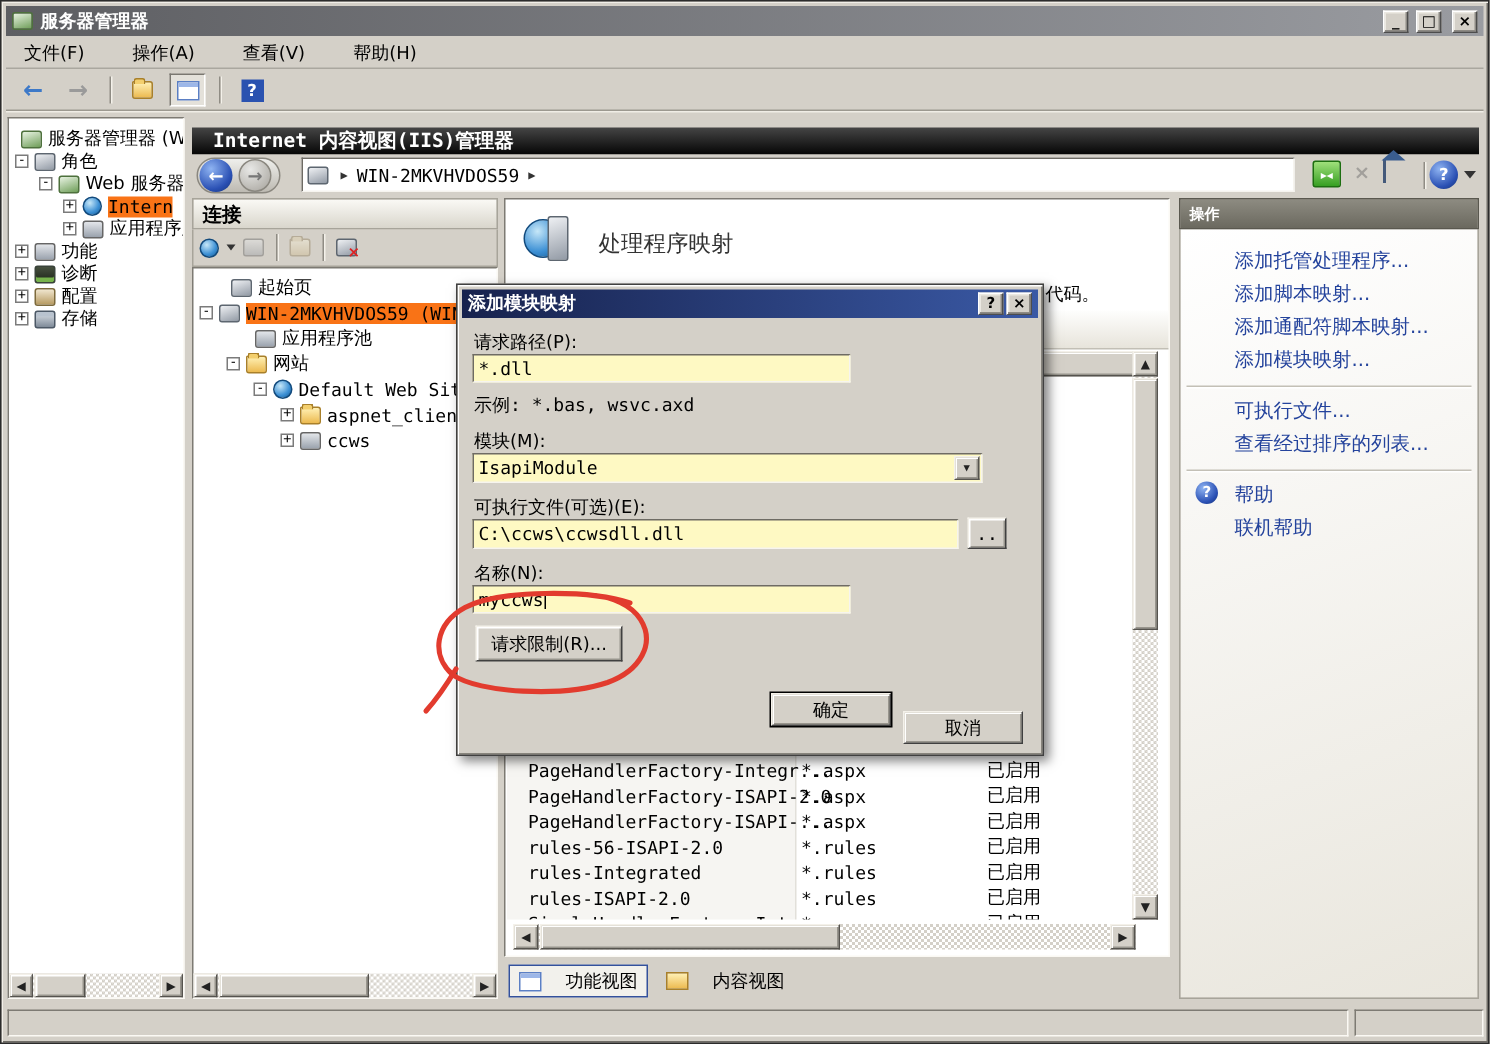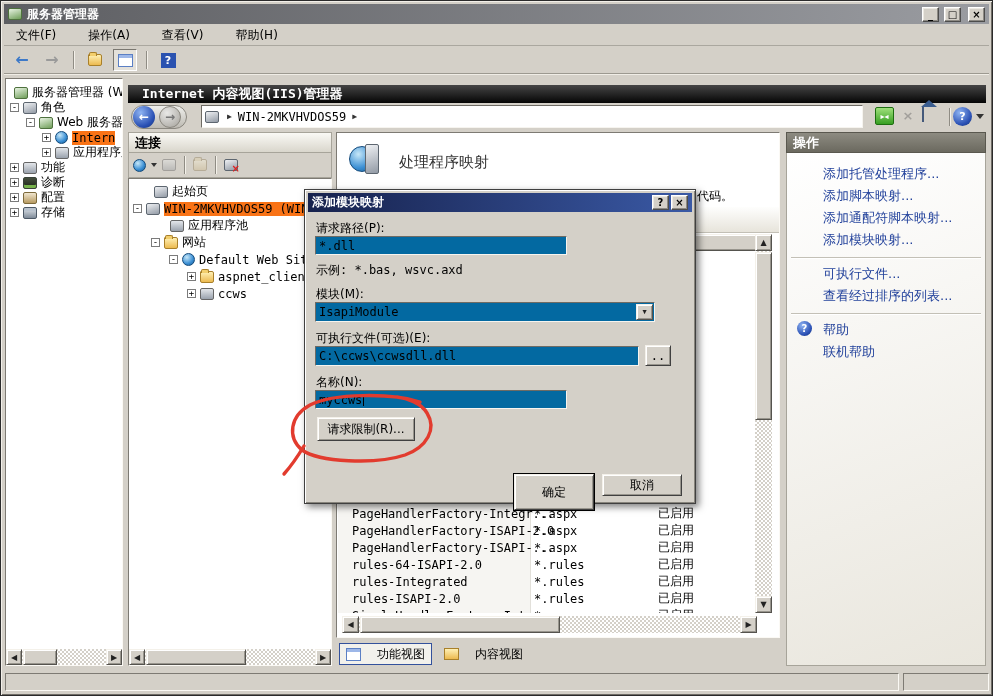--- a/index.html
+++ b/index.html
@@ -58,31 +58,31 @@
   .sb-btn{background:#d4d0c8;border:1px solid;border-color:#f4f1ea #55534e #55534e #f4f1ea;
     box-shadow:inset 1px 1px 0 #fff, inset -1px -1px 0 #98958d;
     display:flex;align-items:center;justify-content:center;font-size:8px;color:#222;}
   .sb-thumb{background:#d4d0c8;border:1px solid;border-color:#f4f1ea #55534e #55534e #f4f1ea;
     box-shadow:inset 1px 1px 0 #fff, inset -1px -1px 0 #98958d;}
   
   .iis-black{background:linear-gradient(#454545,#050505);color:#fff;font-weight:bold;
     font-family:"DejaVu Sans Mono",monospace;font-size:13px;display:flex;align-items:center;padding-left:14px;}
   .crumb-chev{font-size:8px;color:#333;margin:0 6px;}
   .panel-hdr-dark{background:linear-gradient(#8d8b81,#6b695f);color:#fff;font-weight:bold;
-    display:flex;align-items:center;padding-left:6px;font-size:13px;border:1px solid #5a584f;}
+    display:flex;align-items:center;padding-left:6px;font-size:10px;border:1px solid #5a584f;}
   .panel-hdr-light{background:linear-gradient(#faf9f5,#d9d6cc);font-weight:bold;
     display:flex;align-items:center;padding-left:6px;font-size:13px;border:1px solid #a7a49a;}
   .link{color:#24439c;font-size:13px;white-space:nowrap;}
   .hline{height:1px;background:#c3c0b6;box-shadow:0 1px 0 #fff;}
   
   .dialog{background:#d4d0c8;border:1px solid #404040;
     box-shadow:inset 1px 1px 0 #fff, inset -1px -1px 0 #87847c, 3px 3px 7px rgba(0,0,0,.5);}
   .dlg-title{left:3px;top:3px;right:3px;height:19px;background:linear-gradient(to right,#17224d,#3a59a5);
     color:#fff;font-weight:bold;display:flex;align-items:center;padding:0 4px;font-size:12px;}
-  .input{background:#0369a1;border:1px solid;border-color:#6e6b64 #f6f4ef #f6f4ef #6e6b64;
+  .input{background:#fef9c3;border:1px solid;border-color:#6e6b64 #f6f4ef #f6f4ef #6e6b64;
     font-family:"DejaVu Sans Mono",monospace;font-size:12px;display:flex;align-items:center;padding:0 3px;}
   .caret{display:inline-block;width:1px;height:12px;background:#000;margin-left:1px;}
   .combo-btn{position:absolute;right:1px;top:1px;bottom:1px;width:17px;}
   .tab{display:flex;align-items:center;gap:16px;font-size:12px;padding:2px 6px;height:22px;}
   .tab.active{border:1px solid #33519c;background:#f2f1ec;}
   .tgrid{width:15px;height:13px;background:#fff;border:1px solid #5b7fc4;box-shadow:inset 0 3px 0 #9db7e8;}
   .tfold{width:15px;height:12px;background:linear-gradient(#fff0b4,#ecba50);border:1px solid #a9802a;}
   .house{width:15px;height:9px;background:linear-gradient(#fdfdfd,#cdd6e2);border:1px solid #44597a;position:relative;margin-top:5px;}
   .house::before{content:"";position:absolute;left:-2px;top:-7px;border-left:8px solid transparent;
     border-right:8px solid transparent;border-bottom:7px solid #3a5d8f;}
@@ -292,21 +292,21 @@
         <span style="width:178px">PageHandlerFactory-ISAPI-2.0</span>
           <span style="width:120px">*.aspx</span>
           <span style="font-family:'DejaVu Sans',sans-serif">已启用</span>
       </div>
       <div class="abs trow mono" style="left:14px;top:289px;width:400px">
         <span style="width:178px">PageHandlerFactory-ISAPI-...</span>
           <span style="width:120px">*.aspx</span>
           <span style="font-family:'DejaVu Sans',sans-serif">已启用</span>
       </div>
       <div class="abs trow mono" style="left:14px;top:306px;width:400px">
-        <span style="width:178px">rules-64-ISAPI-2.0</span>
+        <span style="width:178px">rules-56-ISAPI-2.0</span>
           <span style="width:120px">*.rules</span>
           <span style="font-family:'DejaVu Sans',sans-serif">已启用</span>
       </div>
       <div class="abs trow mono" style="left:14px;top:323px;width:400px">
         <span style="width:178px">rules-Integrated</span>
           <span style="width:120px">*.rules</span>
           <span style="font-family:'DejaVu Sans',sans-serif">已启用</span>
       </div>
       <div class="abs trow mono" style="left:14px;top:340px;width:400px">
         <span style="width:178px">rules-ISAPI-2.0</span>
@@ -387,21 +387,21 @@
     <div class="abs input" style="left:10px;top:156px;width:324px;height:20px">
       <span>C:\ccws\ccwsdll.dll</span>
     </div>
     <div class="abs btn mono" style="left:340px;top:155px;width:26px;height:21px">..</div>
     <span class="abs" style="left:11px;top:184px">名称(N):</span>
     <div class="abs input" style="left:10px;top:200px;width:252px;height:19px">
       <span>myccws</span>
         <span class="caret"></span>
     </div>
     <div class="abs btn" style="left:12px;top:227px;width:98px;height:24px">请求限制(R)...</div>
-    <div class="abs btn default" style="left:209px;top:284px;width:80px;height:36px">确定</div>
+    <div class="abs btn default" style="left:209px;top:272px;width:80px;height:22px">确定</div>
     <div class="abs btn" style="left:297px;top:284px;width:80px;height:22px">取消</div>
   </div>
 
   <svg class="abs" style="left:0;top:0;width:993px;height:696px;z-index:60;pointer-events:none" viewBox="0 0 993 696">
     <path d="M 419 401 C 392 392 332 392 309 404 C 289 415 286 436 301 449 C 318 461 374 464 404 454 C 426 446 436 428 426 412 C 420 402 406 397 396 396" fill="none" stroke="#e23b2e" stroke-width="3.4" stroke-linecap="round"></path>
     <path d="M 303 445 C 297 455 291 464 283 473" fill="none" stroke="#e23b2e" stroke-width="3.4" stroke-linecap="round"></path>
   </svg>
 
 </div>
 

